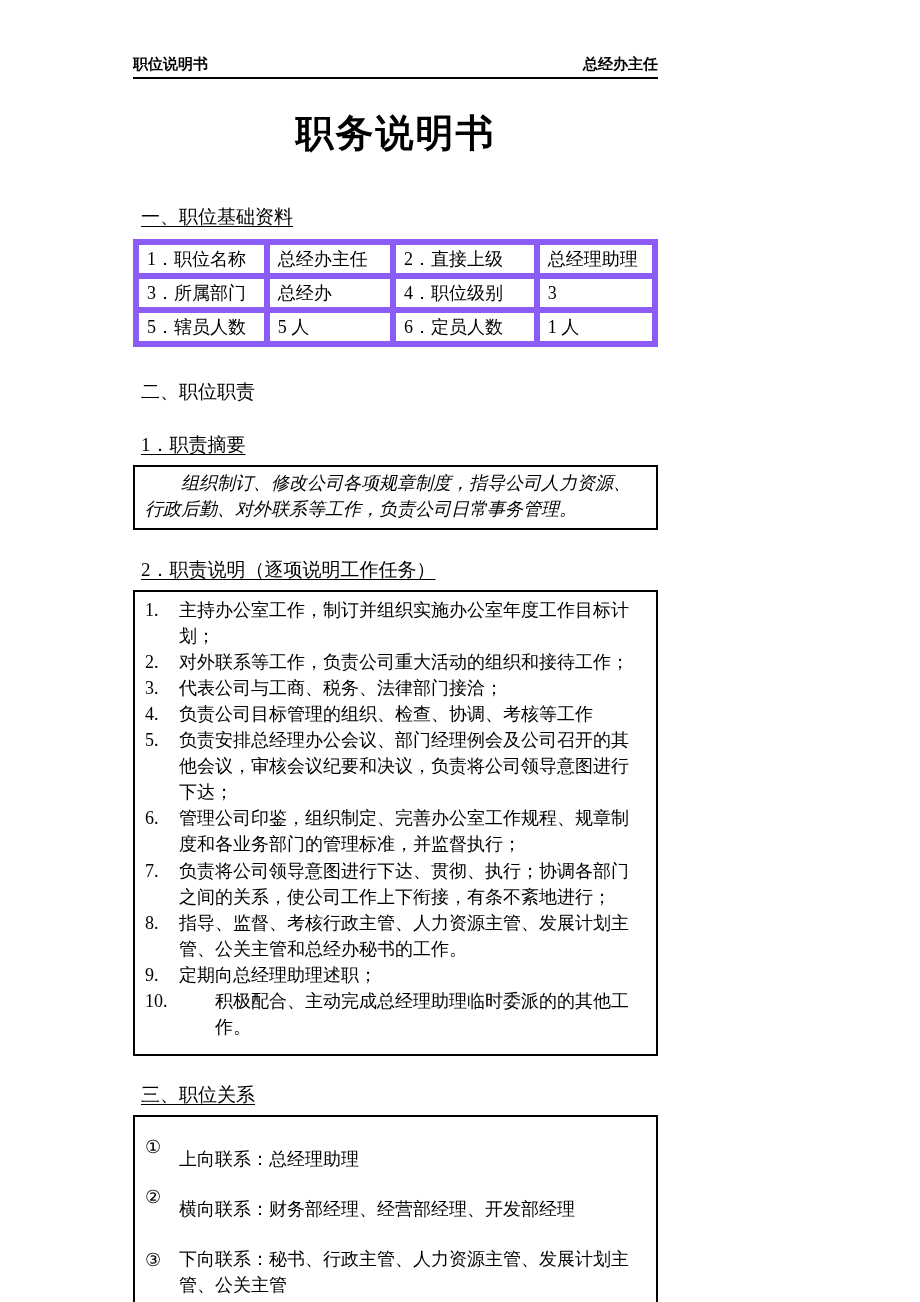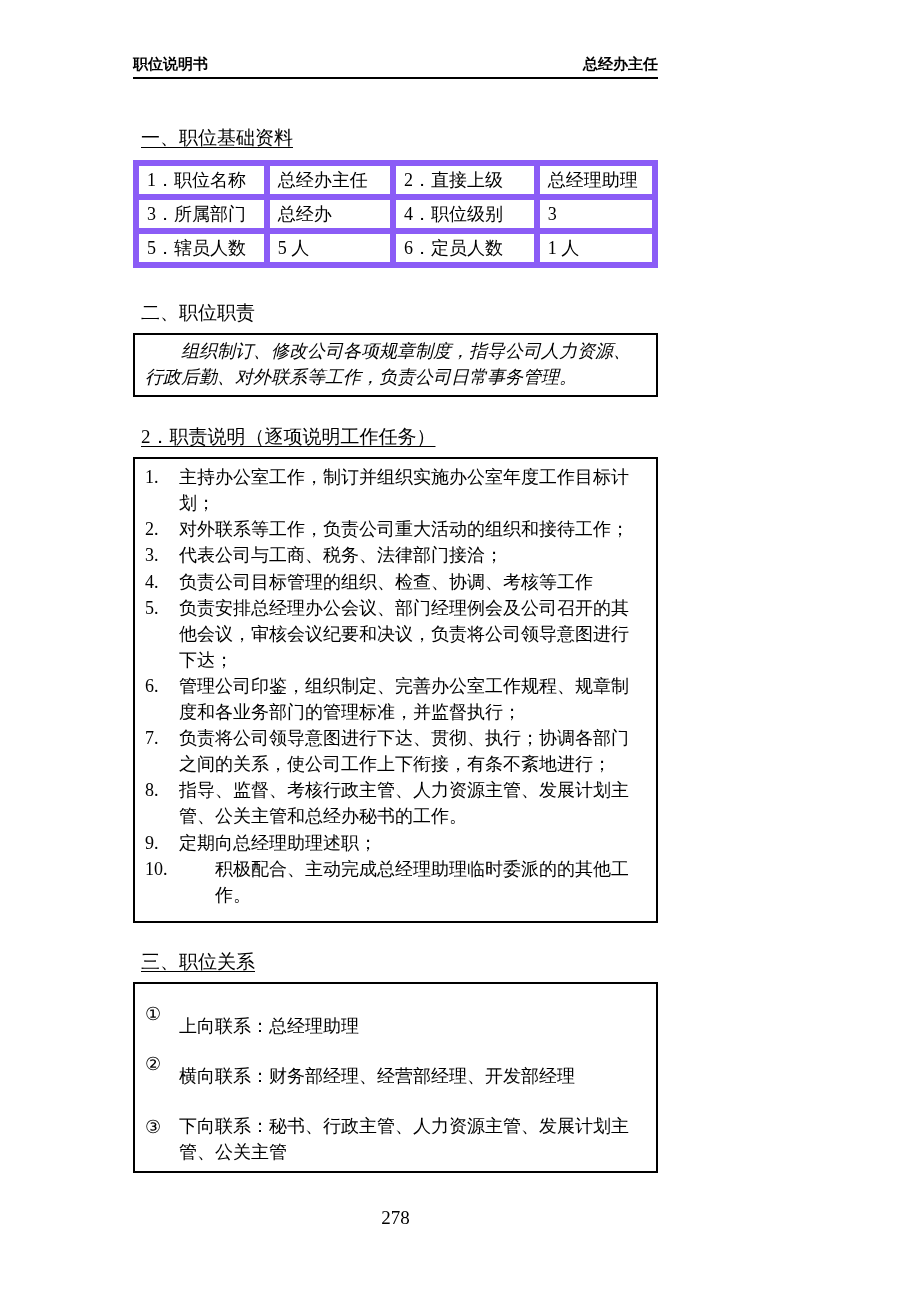--- a/index.html
+++ b/index.html
@@ -97,20 +97,21 @@
 </head>
 <body>
 
 <div class="page">
 
   <header class="running-header">
     <span>职位说明书</span>
     <span>总经办主任</span>
   </header>
 
+  <h1 class="doc-title">职务说明书</h1>
 
   <h2 class="section-heading underlined h-basic">一、职位基础资料</h2>
 
   <table class="info-table">
     <colgroup>
       <col style="width:164px">
         <col style="width:161px">
         <col style="width:182px">
         <col style="width:150px">
     </colgroup>
@@ -131,20 +132,21 @@
         <td>5．辖员人数</td>
         <td>5 人</td>
         <td>6．定员人数</td>
         <td>1 人</td>
       </tr>
     </tbody>
   </table>
 
   <h2 class="section-heading h-duties">二、职位职责</h2>
 
+  <h3 class="sub-heading underlined h-summary">1．职责摘要</h3>
 
   <div class="bordered-box summary-box">
     <p class="summary-text">组织制订、修改公司各项规章制度，指导公司人力资源、行政后勤、对外联系等工作，负责公司日常事务管理。</p>
   </div>
 
   <h3 class="sub-heading underlined h-details">2．职责说明（逐项说明工作任务）</h3>
 
   <div class="bordered-box duties-box">
     <div class="duty-item">
       <span class="duty-num">1.</span>

